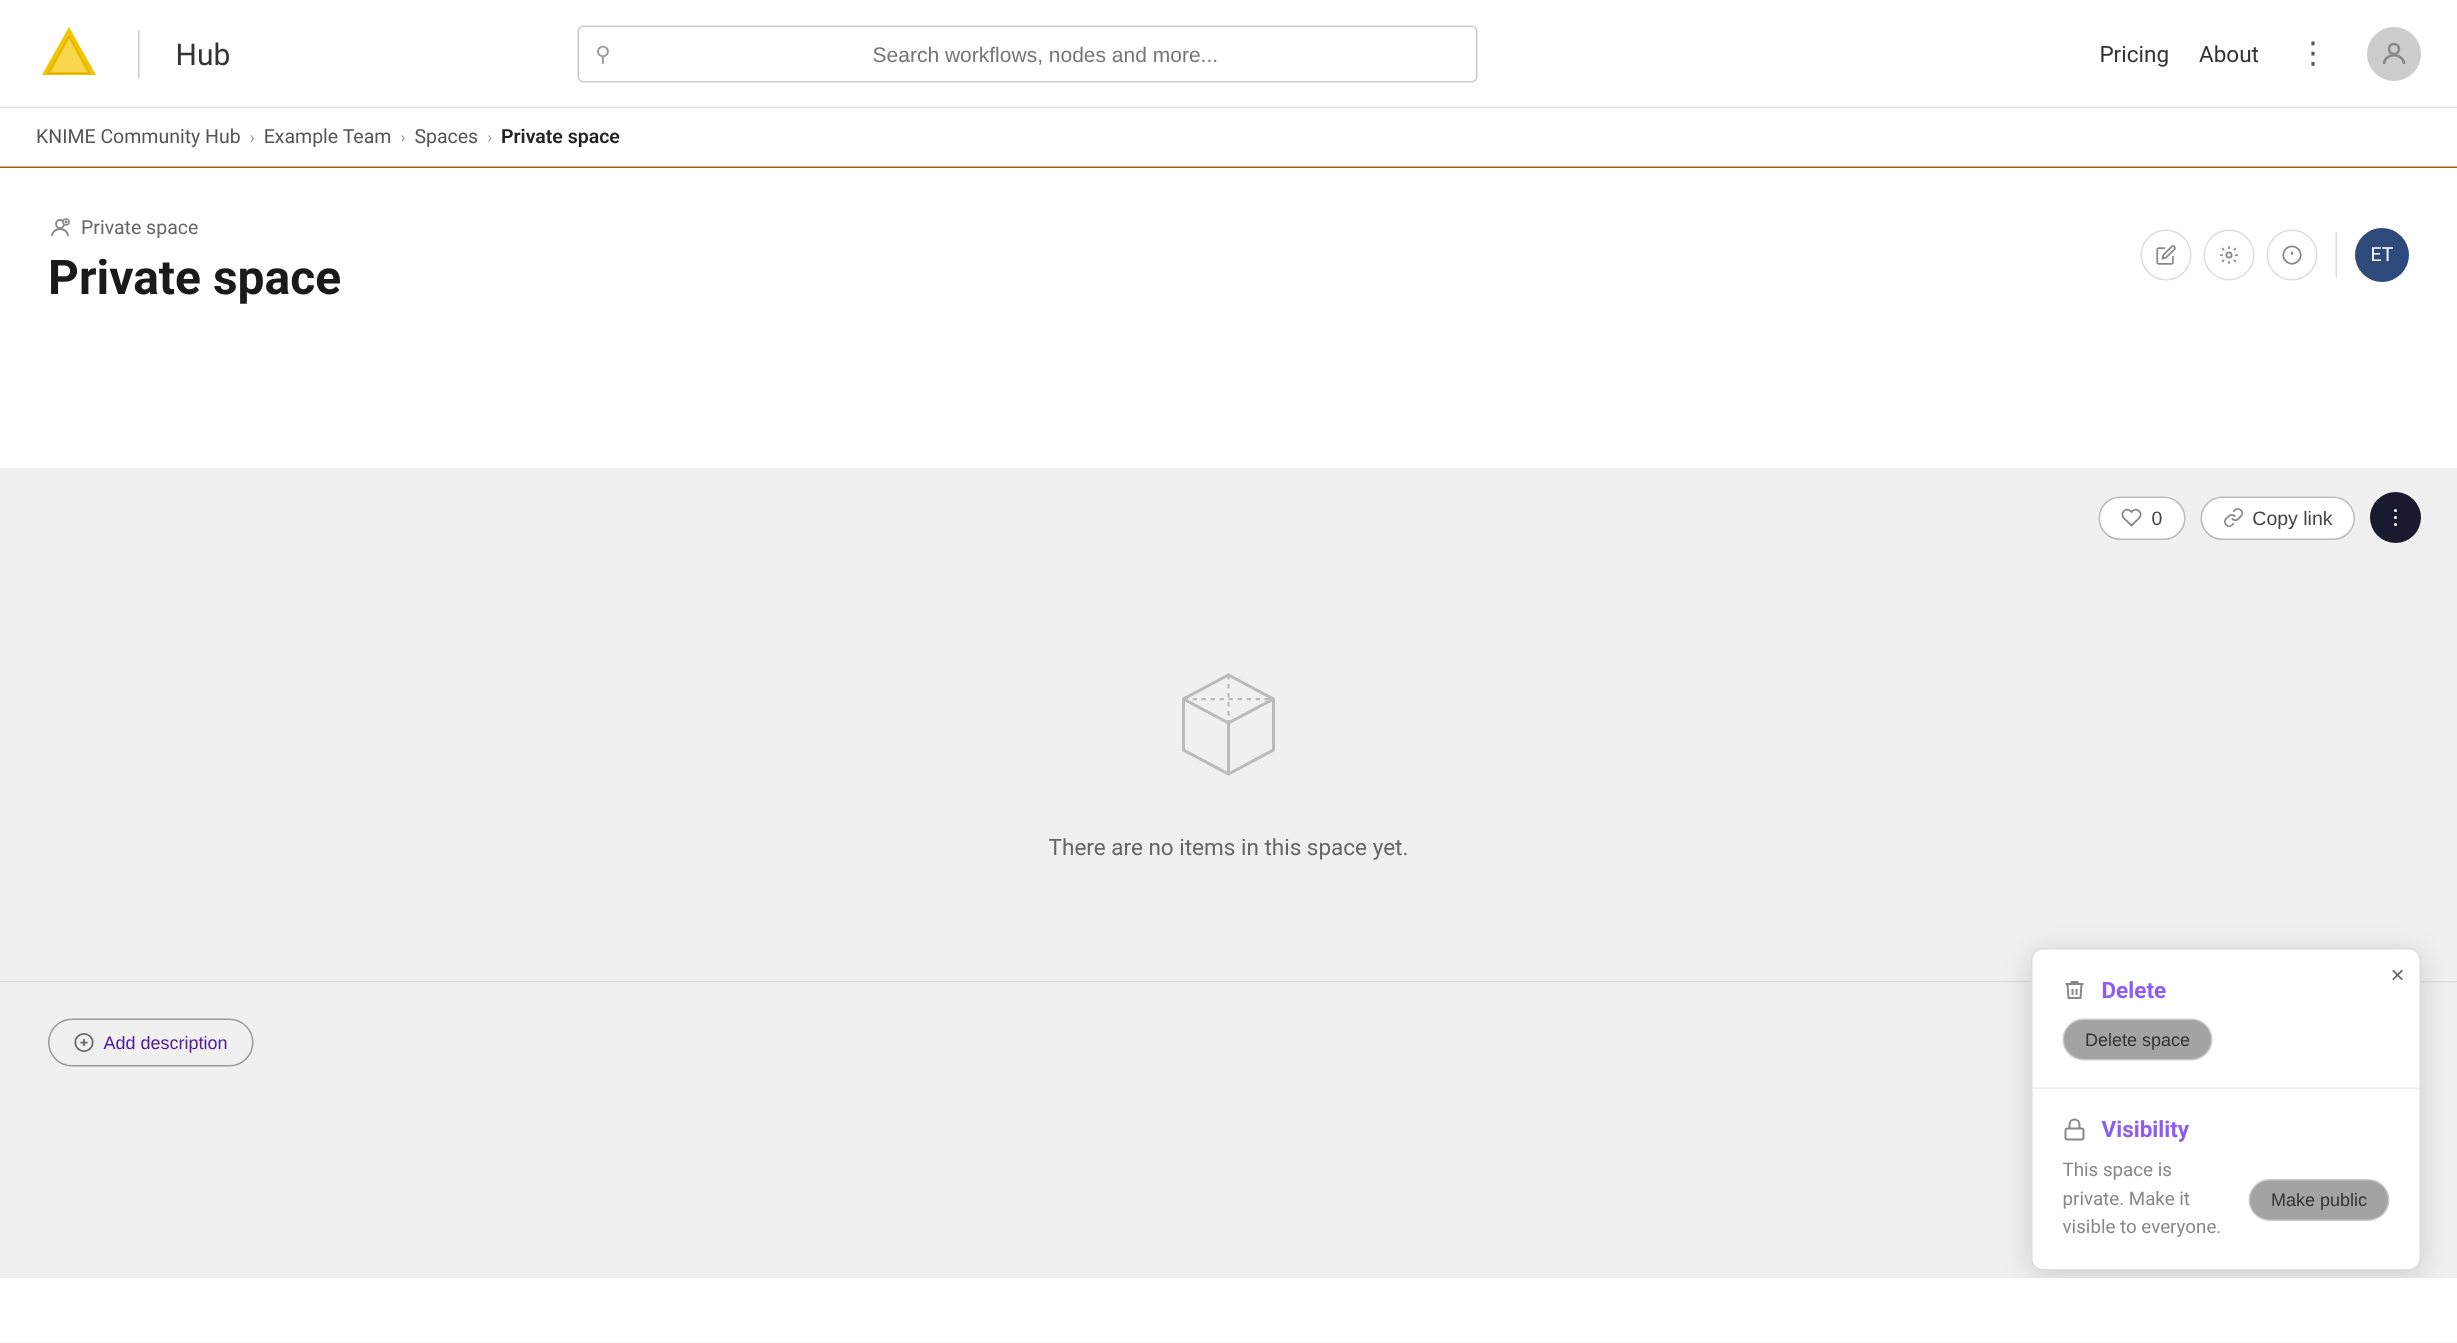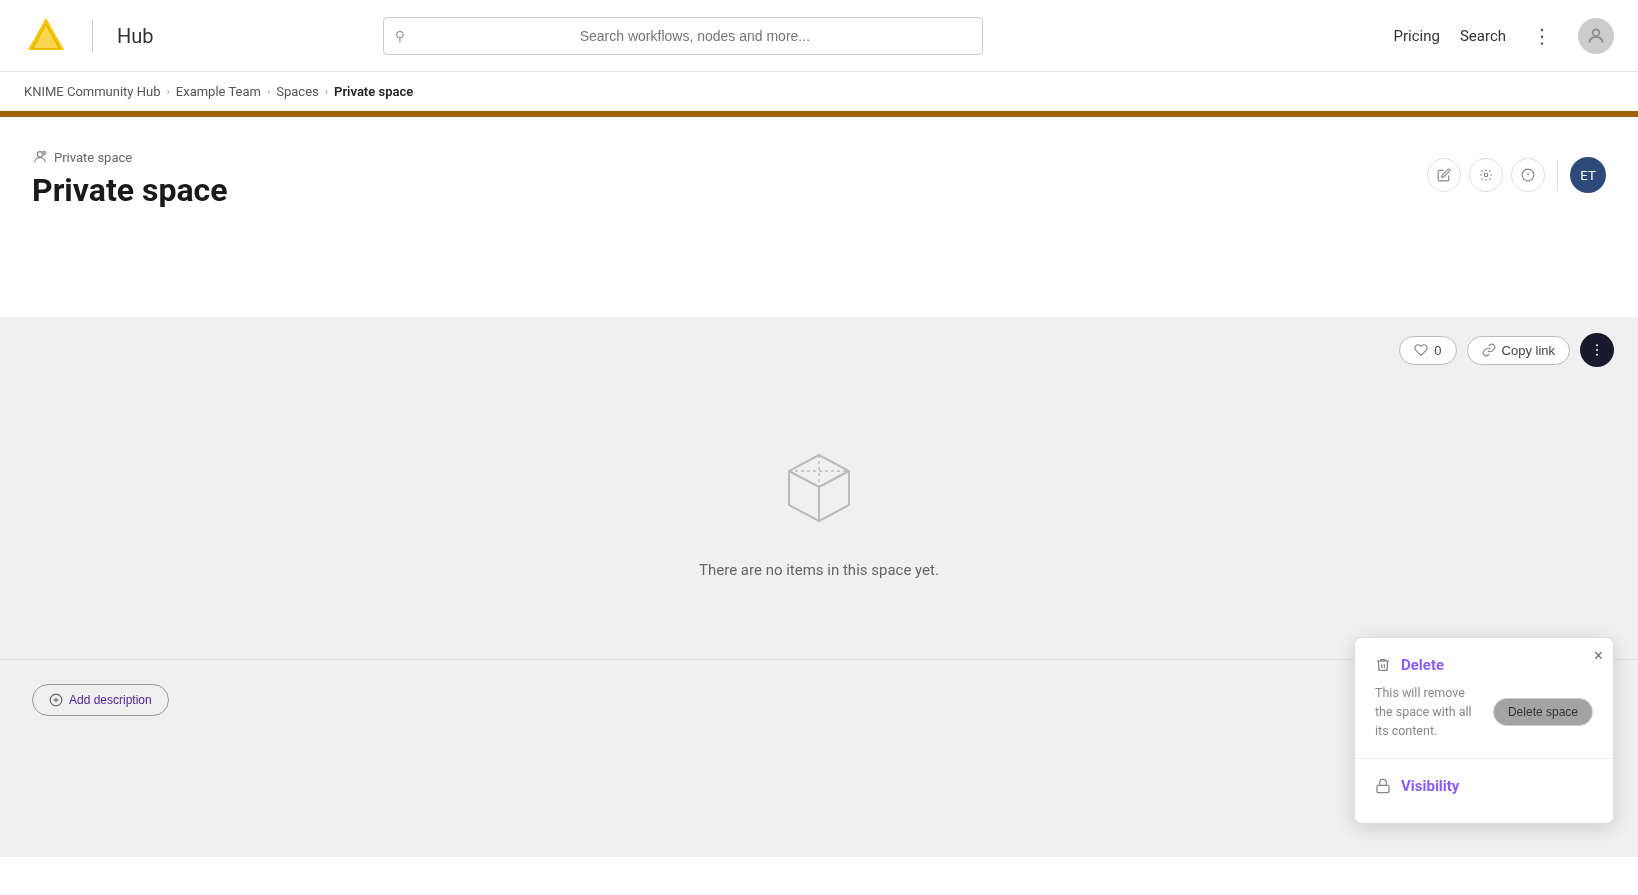--- a/index.html
+++ b/index.html
@@ -96,21 +96,21 @@
     }
 
     
     .breadcrumb {
       display: flex;
       align-items: center;
       padding: 12px 24px;
       font-size: 13px;
       color: #555;
       background: #fff;
-      border-bottom: 6px solid #a16207;
+      border-bottom: 1px solid #a16207;
     }
     .breadcrumb a {
       color: #555;
       text-decoration: none;
       cursor: pointer;
     }
     .breadcrumb .sep {
       margin: 0 6px;
       color: #999;
       font-size: 11px;
@@ -355,21 +355,21 @@
     <span class="hub-label">Hub</span>
   </div>
 
   <div class="search-bar">
     <span class="search-icon-wrap">⚲</span>
     <input type="text" placeholder="Search workflows, nodes and more..." style="">
   </div>
 
   <div class="header-actions">
     <a class="header-link">Pricing</a>
-    <a class="header-link">Search</a>
+    <a class="header-link">About</a>
     <button class="three-dots-btn">⋮</button>
     <div class="user-avatar-header">
       <svg width="20" height="20" viewBox="0 0 24 24" fill="none" stroke="#888" stroke-width="2">
         <circle cx="12" cy="8" r="4"></circle>
         <path d="M4 20c0-4 3.6-7 8-7s8 3 8 7"></path>
       </svg>
     </div>
   </div>
 </header>
 
@@ -484,29 +484,32 @@
       <div class="popup-section-header">
         <svg width="16" height="16" viewBox="0 0 24 24" fill="none" stroke="#888" stroke-width="2">
           <polyline points="3 6 5 6 21 6"></polyline>
           <path d="M19 6l-1 14H6L5 6"></path>
           <path d="M10 11v6M14 11v6"></path>
           <path d="M9 6V4h6v2"></path>
         </svg>
         <span class="popup-section-title">Delete</span>
       </div>
       <div class="popup-section-body">
-        <span class="popup-section-desc">This will remove the space with all its content.</span>
         <button class="popup-action-btn">Delete space</button>
       </div>
     </div>
 
     <div class="popup-section">
       <div class="popup-section-header">
         <svg width="16" height="16" viewBox="0 0 24 24" fill="none" stroke="#888" stroke-width="2">
           <rect x="3" y="11" width="18" height="11" rx="2" ry="2"></rect>
           <path d="M7 11V7a5 5 0 0 1 10 0v4"></path>
         </svg>
         <span class="popup-section-title">Visibility</span>
       </div>
+      <div class="popup-section-body">
+        <span class="popup-section-desc">This space is private. Make it visible to everyone.</span>
+        <button class="popup-action-btn">Make public</button>
+      </div>
     </div>
   </div>
 
 </div>
 
 </body></html>

